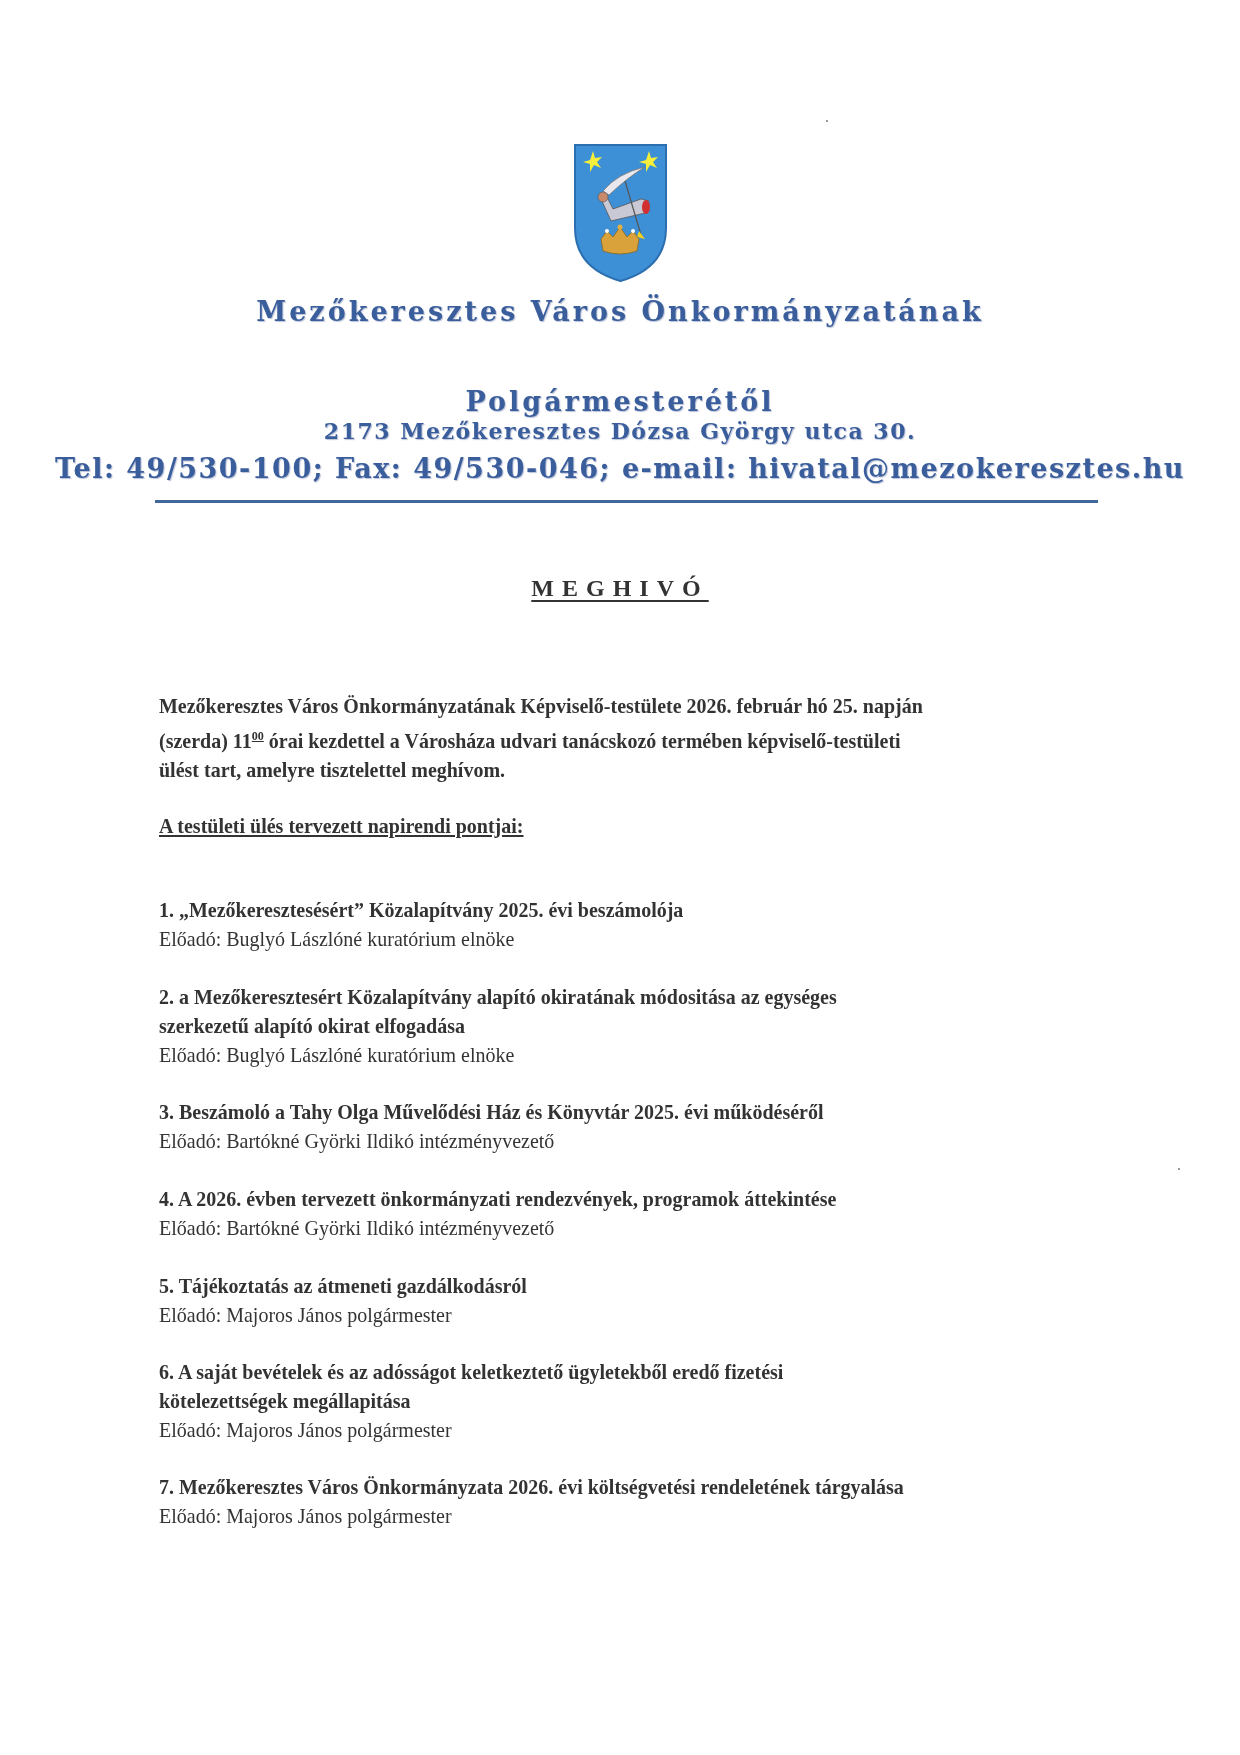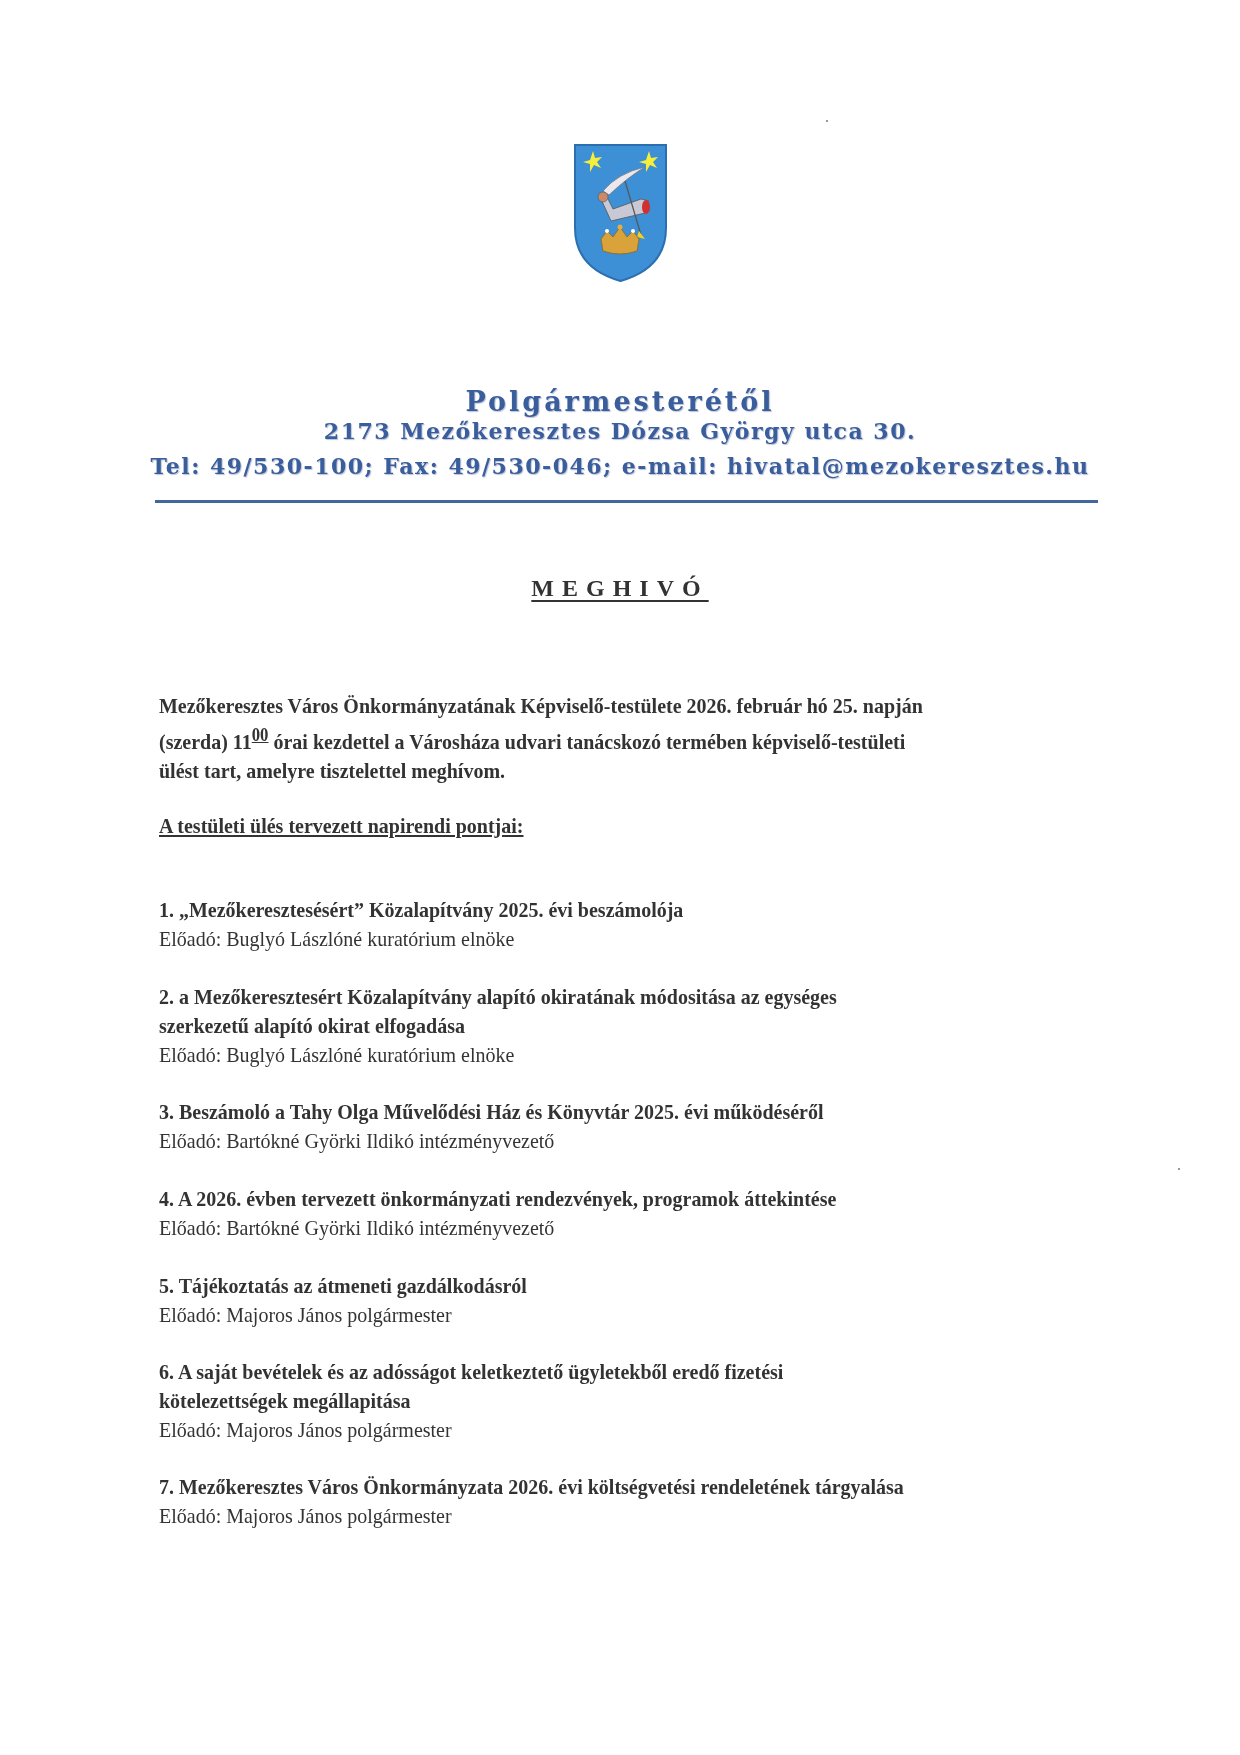--- a/index.html
+++ b/index.html
@@ -7,33 +7,33 @@
   .page { position: absolute; left: 0; top: 0; width: 1240px; height: 1755px; background: #fff; }
 
   .crest { position: absolute; left: 573px; top: 143px; width: 95px; height: 140px; }
 
   .hdr { position: absolute; left: 0; width: 1240px; text-align: center;
          font-family: "DejaVu Serif", serif; font-weight: bold; color: #3a5d9c;
          text-shadow: 1px 1px 1px rgba(60,80,140,0.35); }
   .hdr-1 { top: 296px; font-size: 27px; letter-spacing: 3px; }
   .hdr-2 { top: 357px; font-size: 27px; letter-spacing: 3px; margin-top: 29px; }
   .hdr-3 { top: 418px; font-size: 22px; letter-spacing: 1.5px; }
-  .hdr-4 { top: 453px; font-size: 22px; letter-spacing: 1.5px; }
+  .hdr-4 { top: 453px; font-size: 27px; letter-spacing: 1.5px; }
 
   .divider { position: absolute; left: 155px; top: 500px; width: 943px; height: 3px; background: #41679d; }
 
   .title { position: absolute; left: 0; top: 575px; width: 1240px; text-align: center;
            font-family: "Liberation Serif", serif; font-weight: bold; font-size: 24px; color: #333;
            letter-spacing: 8px; }
   .title span { text-decoration: underline; text-underline-offset: 4px; text-decoration-thickness: 2px; }
 
   .body { position: absolute; left: 159px; width: 930px; font-family: "Liberation Serif", serif;
           color: #333; font-size: 21.5px; line-height: 29px; }
   .intro { top: 692px; font-weight: bold; transform: scaleX(0.93); transform-origin: left top; width: 1000px; }
-  .intro sup { font-size: 18px; text-decoration: underline; vertical-align: 8px; }
+  .intro sup { font-size: 13px; text-decoration: underline; vertical-align: 8px; }
   .agenda-title { top: 812px; font-weight: bold; text-decoration: underline;
                   transform: scaleX(0.93); transform-origin: left top; }
 
   .item { position: absolute; left: 159px; width: 1000px; font-family: "Liberation Serif", serif;
           color: #333; font-size: 21.5px; line-height: 29px; transform: scaleX(0.93); transform-origin: left top; }
   .item .t { font-weight: bold; display: block; }
   .item .p { font-weight: normal; display: block; }
 
   .speck { position: absolute; width: 2px; height: 2px; background: #999; }
 </style>
@@ -51,20 +51,21 @@
     <circle cx="30" cy="54" r="5" fill="#c88a6a" stroke="#555" stroke-width="0.6"></circle>
     <ellipse cx="73" cy="64" rx="4" ry="7" fill="#d03030"></ellipse>
     <line x1="52" y1="38" x2="68" y2="92" stroke="#555" stroke-width="1.2"></line>
     <polygon points="66,88 72,96 64,94" fill="#f0d020"></polygon>
     <path d="M28 96 L34 88 L40 94 L47 84 L54 94 L60 88 L66 96 L64 108 Q47 114 30 108 Z" fill="#d9a23a" stroke="#8a6a20" stroke-width="0.8"></path>
     <circle cx="34" cy="88" r="2" fill="#fff"></circle>
       <circle cx="47" cy="84" r="2.5" fill="#e0b040"></circle>
       <circle cx="60" cy="88" r="2" fill="#fff"></circle>
   </svg>
 
+  <div class="hdr hdr-1">Mezőkeresztes Város Önkormányzatának</div>
   <div class="hdr hdr-2">Polgármesterétől</div>
   <div class="hdr hdr-3">2173 Mezőkeresztes Dózsa György utca 30.</div>
   <div class="hdr hdr-4">Tel: 49/530-100; Fax: 49/530-046; e-mail: hivatal@mezokeresztes.hu</div>
 
   <div class="divider"></div>
 
   <div class="title"><span>MEGHIVÓ</span></div>
 
   <div class="body intro">
     <span>Mezőkeresztes Város Önkormányzatának Képviselő-testülete 2026. február hó 25. napján</span><br>

